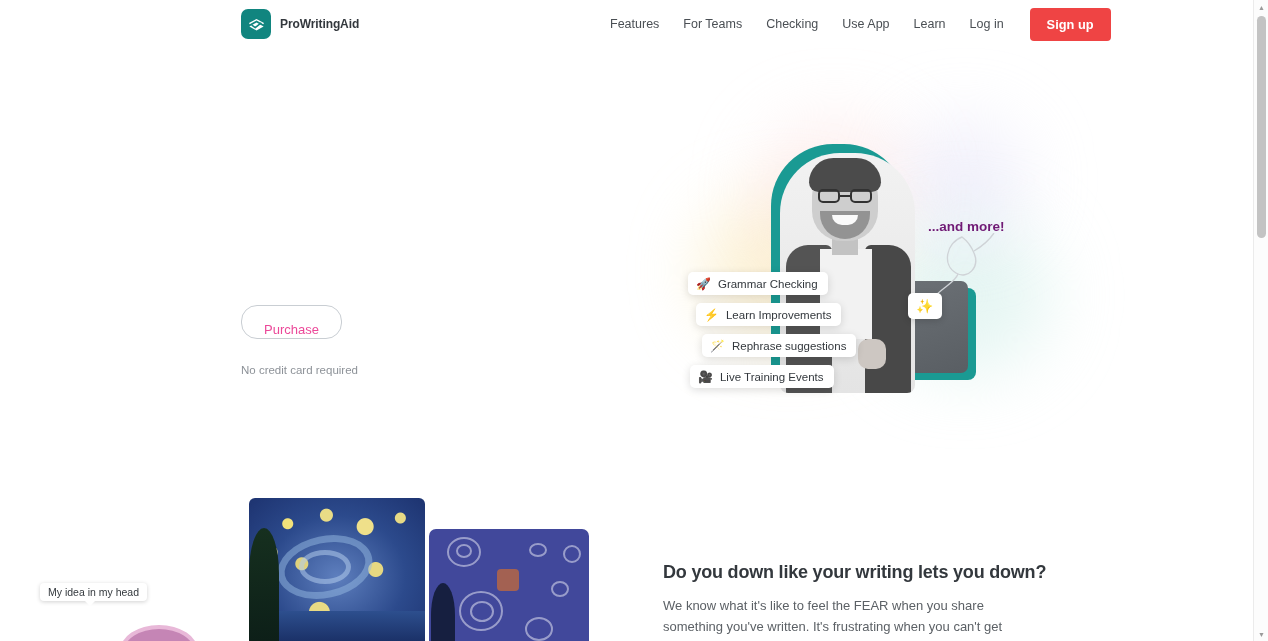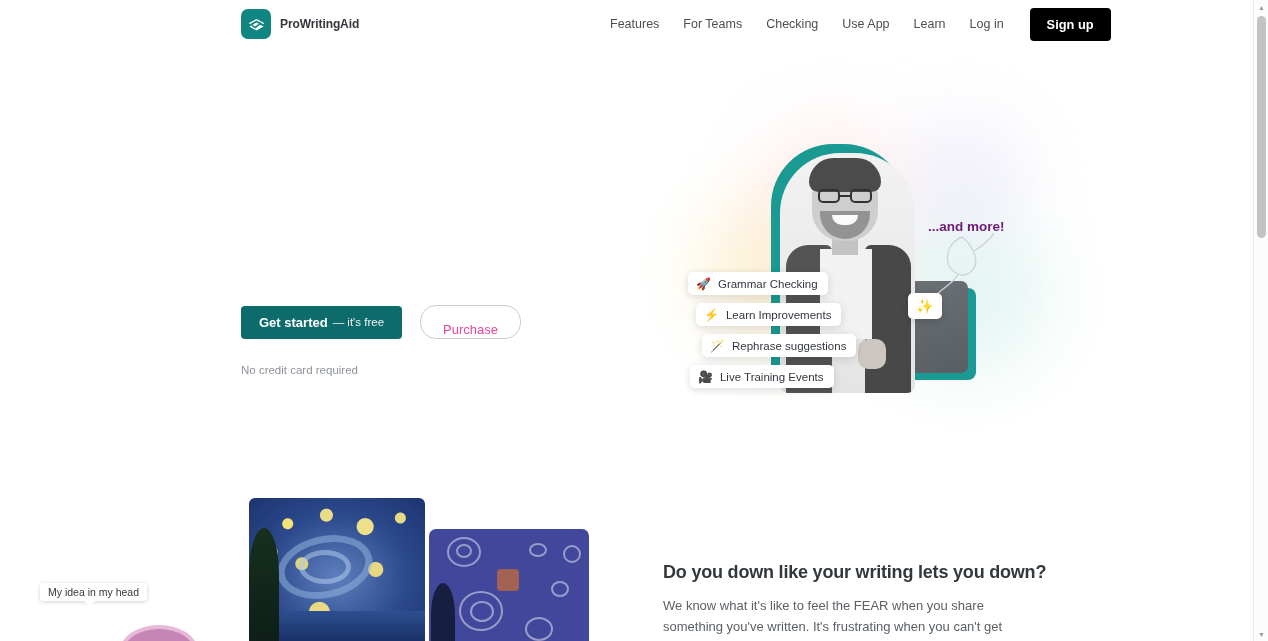--- a/index.html
+++ b/index.html
@@ -97,21 +97,21 @@
   }
   .nav-link {
     font-size: 12.5px;
     color: #4a4f54;
     text-decoration: none;
     padding: 6px 12px;
     white-space: nowrap;
   }
   .nav-cta {
     margin-left: 14px;
-    background: #000000;
+    background: #ef4444;
     color: #ffffff;
     font-size: 12.8px;
     font-weight: bold;
     border: none;
     border-radius: 4px;
     padding: 9px 17px;
     cursor: pointer;
     white-space: nowrap;
   }
 
@@ -574,24 +574,20 @@
       <a class="nav-link" href="#">Log in</a>
       <button class="nav-cta">Sign up</button>
     </nav>
   </div>
 
   <div class="hero">
 
 
 
     <div class="hero-actions">
-      <button class="btn-primary">
-        <span>Get started</span>
-        <span class="free">— it's free</span>
-      </button>
       <button class="btn-secondary">Purchase</button>
     </div>
 
     <p class="hero-note">No credit card required</p>
 
     <div class="illus">
 
       <div class="laptop-shadow"></div>
       <div class="laptop"></div>
 

